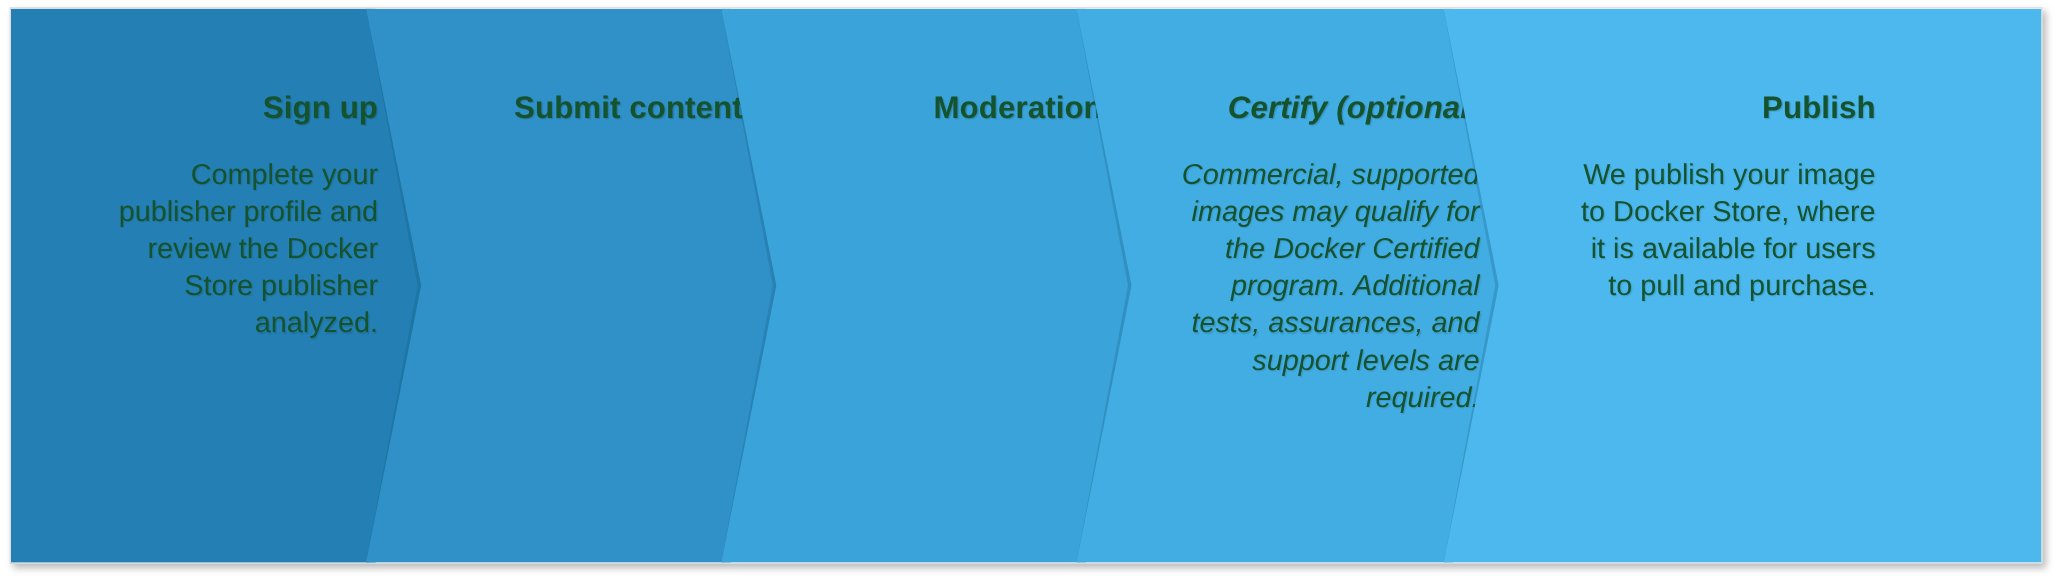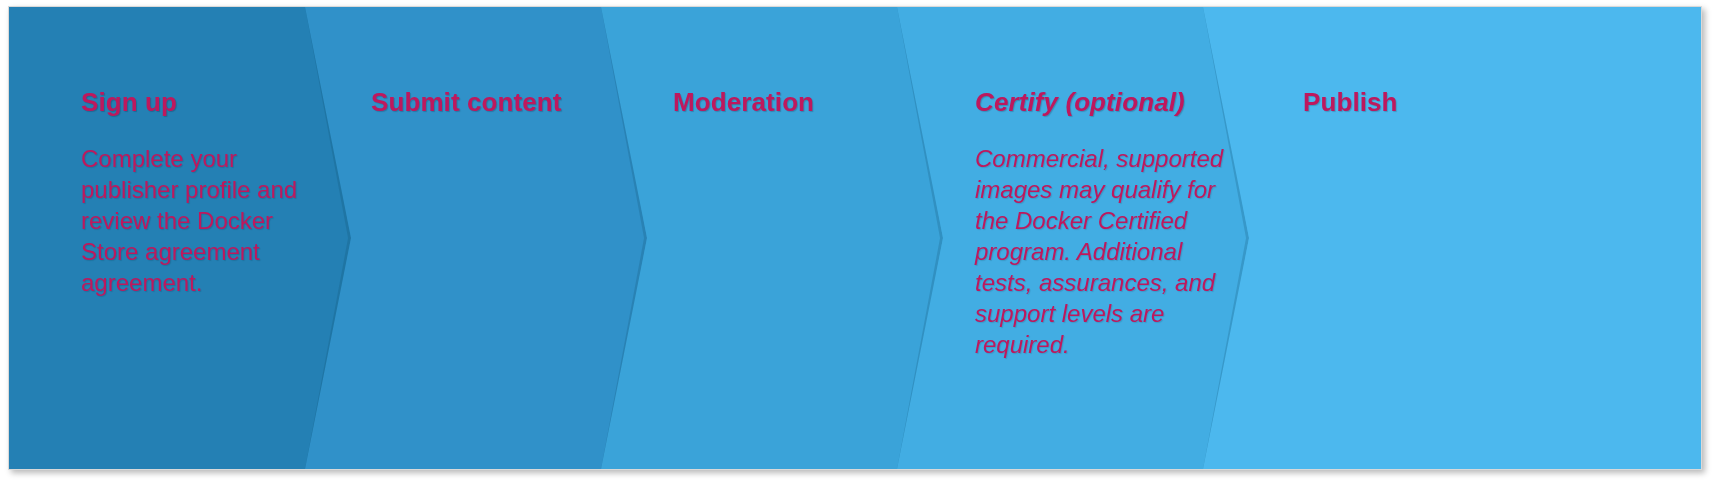--- a/index.html
+++ b/index.html
@@ -80,22 +80,23 @@
   .seam .seam-shape {
     position: absolute;
     inset: 0;
     background: #12506f;
     -webkit-clip-path: polygon(0 0, 3px 0, 100% 50%, 3px 100%, 0 100%, calc(100% - 3px) 50%);
     clip-path: polygon(0 0, 3px 0, 100% 50%, 3px 100%, 0 100%, calc(100% - 3px) 50%);
   }
 
   .step-text {
     position: absolute;
-    top: 80px;
-    color: #be185d;
+    top: 67px;
+    color: #14532d;
+    text-align: right;
   }
 
   .step-title {
     font-size: 26px;
     font-weight: bold;
     line-height: 30px;
     letter-spacing: 0.1px;
     margin: 0 0 26px 0;
     text-shadow: 1px 1px 1px rgba(0,0,0,0.18);
     white-space: nowrap;
@@ -114,21 +115,21 @@
 <body>
 
 <div class="canvas">
   <div class="process-frame">
     <div class="process-flow">
 
       <div class="chevron first" style="left:0px; width:350px; z-index:10;">
         <div class="fill" style="background:#2480b4;"></div>
         <div class="step-text" style="left:72px; width:234px;">
           <p class="step-title">Sign up</p>
-          <p class="step-body">Complete your publisher profile and review the Docker Store agreement agreement.</p>
+          <p class="step-body">Complete your publisher profile and review the Docker Store publisher analyzed.</p>
         </div>
       </div>
 
       <div class="seam" style="left:296px; z-index:14;">
         <div class="seam-shape"></div>
       </div>
       <div class="chevron mid" style="left:296px; width:350px; z-index:20;">
         <div class="fill" style="background:#3091c9;"></div>
         <div class="step-text" style="left:66px; width:248px;">
           <p class="step-title">Submit content</p>
@@ -156,18 +157,19 @@
         </div>
       </div>
 
       <div class="seam" style="left:1194px; z-index:44;">
         <div class="seam-shape"></div>
       </div>
       <div class="chevron last" style="left:1194px; width:500px; z-index:50;">
         <div class="fill" style="background:#4cb8ee;"></div>
         <div class="step-text" style="left:100px; width:260px;">
           <p class="step-title">Publish</p>
+          <p class="step-body">We publish your image to Docker Store, where it is available for users to pull and purchase.</p>
         </div>
       </div>
 
     </div>
   </div>
 </div>
 
 </body></html>

